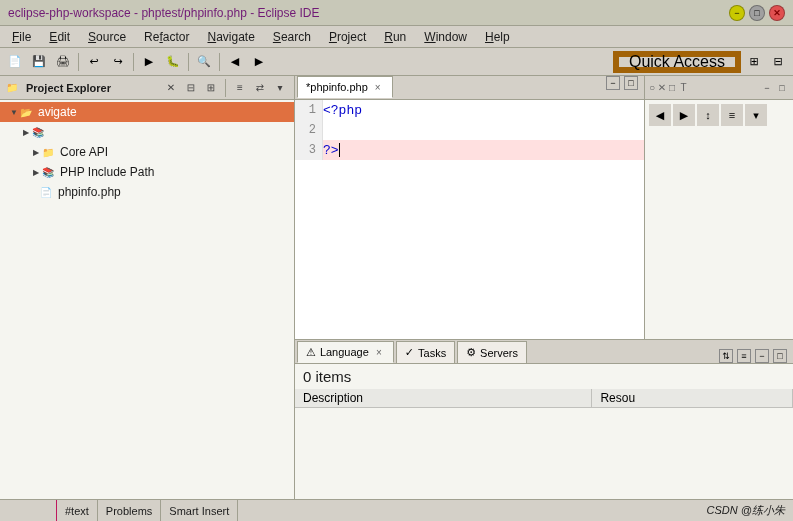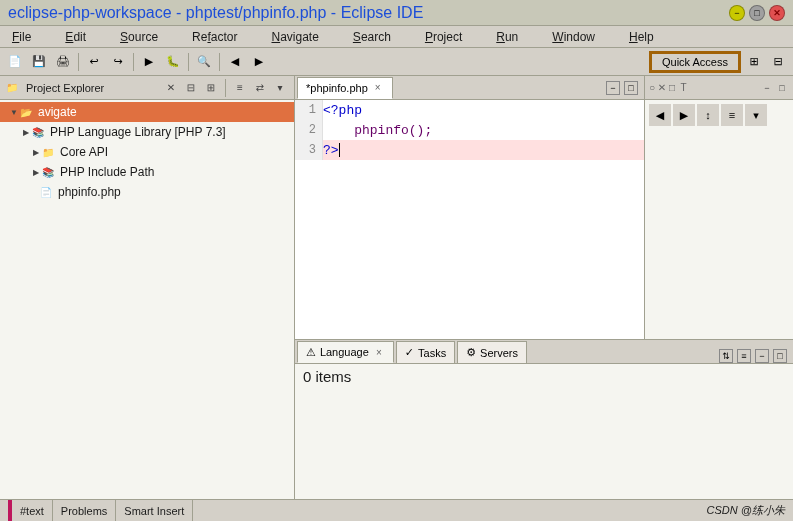--- a/index.html
+++ b/index.html
@@ -18,22 +18,22 @@
     .title-bar {
       background: #c8c8b8;
       height: 26px;
       display: flex;
       align-items: center;
       justify-content: space-between;
       padding: 0 8px;
       border-bottom: 1px solid #a0a090;
     }
     .title-bar-text {
-      font-size: 16px;
-      color: #1d4ed8;
+      font-size: 12px;
+      color: #701a75;
     }
     .title-bar-buttons {
       display: flex;
       gap: 4px;
     }
     .tb-btn {
       width: 16px;
       height: 16px;
       border-radius: 50%;
       border: 1px solid rgba(0,0,0,0.3);
@@ -46,21 +46,21 @@
     .tb-close { background: #e05050; color: #800000; font-weight: bold; }
 
     
     .menu-bar {
       background: #d4d0c8;
       height: 22px;
       display: flex;
       align-items: center;
       padding: 0 4px;
       border-bottom: 1px solid #a0a090;
-      gap: 18px;
+      gap: 2px;
     }
     .menu-item {
       padding: 2px 8px;
       cursor: pointer;
       font-size: 12px;
       color: #1a1a1a;
     }
     .menu-item span { text-decoration: underline; }
 
     
@@ -84,23 +84,23 @@
     }
     .toolbar-separator {
       width: 1px;
       height: 18px;
       background: #a0a090;
       margin: 0 2px;
     }
     .toolbar-spacer { flex: 1; }
     .quick-access-btn {
       background: #d4d0c8;
-      border: 3px solid #a16207;
+      border: 6px solid #a16207;
       padding: 2px 10px;
-      font-size: 11px;
+      font-size: 16px;
       cursor: pointer;
       height: 22px;
       display: flex; align-items: center;
     }
 
     
     .main-area {
       display: flex;
       flex: 1;
       overflow: hidden;
@@ -119,21 +119,21 @@
       background: #d4d0c8;
       height: 24px;
       display: flex;
       align-items: center;
       padding: 0 6px;
       border-bottom: 1px solid #a0a090;
       gap: 4px;
     }
     .panel-title {
       font-size: 11px;
-      font-weight: normal;
+      font-weight: bold;
       color: #1a1a1a;
       flex: 1;
     }
     .panel-icon-btn {
       width: 16px;
       height: 16px;
       cursor: pointer;
       display: flex; align-items: center; justify-content: center;
       font-size: 10px;
       color: #444;
@@ -200,21 +200,21 @@
     .editor-panel {
       flex: 1;
       display: flex;
       flex-direction: column;
       border-right: 1px solid #a0a090;
     }
     .editor-tab-bar {
       background: #d4d0c8;
       height: 24px;
       display: flex;
-      align-items: center;
+      align-items: flex-start;
       border-bottom: 1px solid #a0a090;
       padding: 0 2px;
       gap: 18px;
     }
     .editor-tab {
       height: 22px;
       padding: 0 8px;
       display: flex;
       align-items: center;
       background: #f0ede8;
@@ -398,21 +398,21 @@
       gap: 0;
     }
     .status-item {
       padding: 0 8px;
       font-size: 11px;
       color: #1a1a1a;
       border-right: 1px solid #a0a090;
       height: 100%;
       display: flex; align-items: center;
     }
-    .status-item:first-child { border-left: 4px solid #be185d; }
+    .status-item:first-child { border-left: 1px solid #be185d; margin-left: 48px; }
     .status-spacer { flex: 1; }
     .status-right {
       font-size: 11px;
       color: #1a1a1a;
       font-style: italic;
     }
 
     
     .win-btn {
       width: 14px; height: 14px;
@@ -489,21 +489,20 @@
         <span class="tree-indent" style="display:inline-block;width:4px"></span>
         <span class="tree-arrow">▼</span>
         <span class="tree-icon" style="color:#e07040;">📂</span>
         <span class="tree-label">avigate</span>
       </div>
 
       <div class="tree-item">
         <span class="tree-indent" style="display:inline-block;width:16px"></span>
         <span class="tree-arrow">▶</span>
         <span class="tree-icon">📚</span>
-        <span class="tree-label">PHP Language Library [PHP 7.3]</span>
       </div>
 
       <div class="tree-item" style="padding-left: 30px;">
         <span class="tree-arrow">▶</span>
         <span class="tree-icon">📁</span>
         <span class="tree-label">Core API</span>
       </div>
 
       <div class="tree-item" style="padding-left: 30px;">
         <span class="tree-arrow">▶</span>
@@ -535,21 +534,20 @@
           </div>
         </div>
         <div class="editor-content">
           <div class="code-lines">
             <div class="code-line">
               <span class="line-number">1</span>
               <span class="line-content php-tag">&lt;?php</span>
             </div>
             <div class="code-line">
               <span class="line-number">2</span>
-              <span class="line-content php-func">&nbsp;&nbsp;&nbsp;&nbsp;phpinfo();</span>
             </div>
             <div class="code-line highlighted cursor-line">
               <span class="line-number">3</span>
               <span class="line-content php-tag">?&gt;</span>
             </div>
           </div>
         </div>
       </div>
 
       <div class="right-side-panel">
@@ -588,20 +586,30 @@
         </div>
         <div class="bottom-tab-controls">
           <div class="win-btn">⇅</div>
           <div class="win-btn">≡</div>
           <div class="win-btn">−</div>
           <div class="win-btn">□</div>
         </div>
       </div>
       <div class="bottom-content">
         <div class="problems-count">0 items</div>
+        <table class="problems-table">
+          <thead>
+            <tr>
+              <th>Description</th>
+              <th>Resou</th>
+            </tr>
+          </thead>
+          <tbody>
+          </tbody>
+        </table>
       </div>
     </div>
 
   </div>
 </div>
 
 <div class="status-bar">
   <div class="status-item">#text</div>
   <div class="status-item">Problems</div>
   <div class="status-item">Smart Insert</div>

